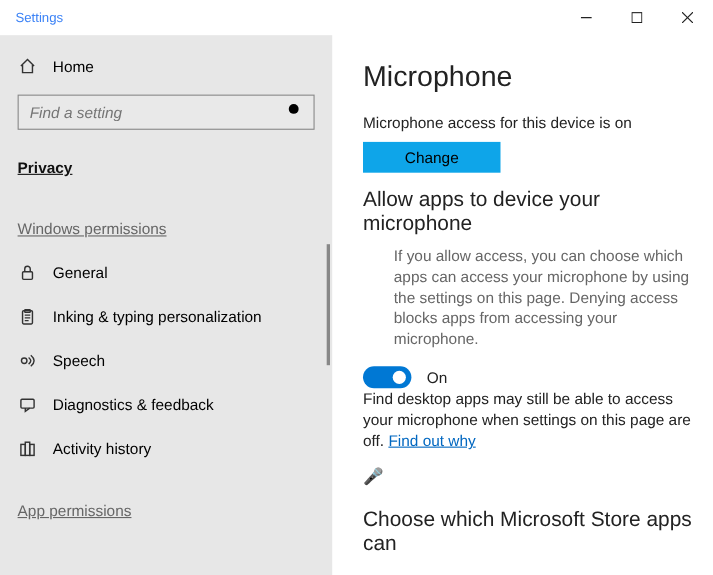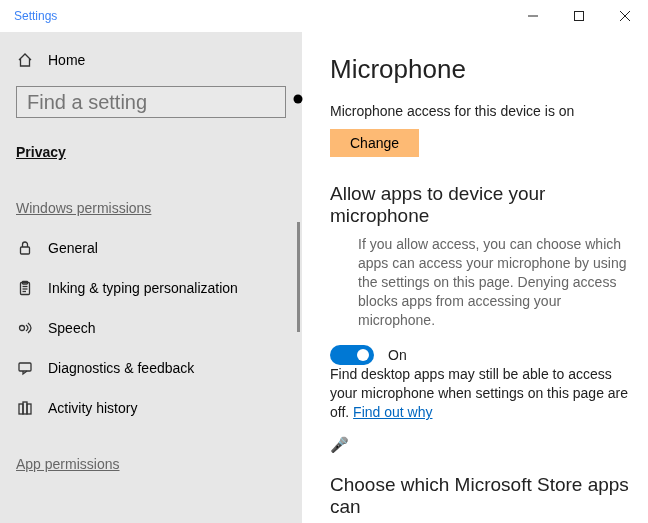--- a/index.html
+++ b/index.html
@@ -9,28 +9,28 @@
 .win-btn { width: 46px; height: 32px; display: flex; align-items: center; justify-content: center; }
 .win-btn svg { stroke: #222; stroke-width: 1; fill: none; }
 .content { flex: 1; display: flex; min-height: 0; }
 .sidebar { width: 302px; background: #e7e7e7; display: flex; flex-direction: column; padding-top: 8px; position: relative; }
 .sb-item { height: 40px; display: flex; align-items: center; padding-left: 16px; gap: 14px; color: #000000; font-size: 14px; }
 .sb-item.home { margin-bottom: 6px; }
 .sb-item .icon { width: 18px; height: 18px; display: flex; align-items: center; justify-content: center; }
 .sb-item .icon svg { stroke: #333; stroke-width: 1.3; fill: none; }
 .search-wrap { margin: 0 16px 14px 16px; }
 .search-box { height: 32px; border: 1px solid #888; background: #e9e9e9; display: flex; align-items: center; padding: 0 10px; }
-.search-box input { flex: 1; border: none; background: transparent; font-size: 20px; outline: none; color: #701a75; }
+.search-box input { flex: 1; border: none; background: transparent; font-size: 14px; outline: none; font-style: italic; color: #701a75; }
 .section-title { font-size: 14px; font-weight: 600; color: #111; padding: 0 16px; height: 40px; display: flex; align-items: center; text-decoration: underline; }
 .section-title.sub { color: #666; font-weight: 400; margin-top: 16px; }
 .scroll-ind { position: absolute; right: 2px; top: 190px; width: 3px; height: 110px; background: #888; }
 .main { flex: 1; padding: 22px 18px 0 28px; overflow: hidden; color: #222; }
 .page-title { font-size: 26px; font-weight: 400; margin-bottom: 18px; }
 .status-line { font-size: 14px; margin-bottom: 10px; }
-.change-btn { background: #fdba74; border: none; padding: 6px 20px; font-size: 14px; margin-bottom: 26px; }
+.change-btn { background: #0ea5e9; border: none; padding: 6px 38px; font-size: 14px; margin-bottom: 14px; }
 .h2 { font-size: 19px; font-weight: 400; margin-bottom: 8px; }
 .body-text { font-size: 14px; color: #666; line-height: 1.35; margin-bottom: 16px; margin-left: 28px; }
 .toggle-row { display: flex; align-items: center; gap: 14px; }
 .toggle { width: 44px; height: 20px; border-radius: 10px; background: #0078d4; position: relative; }
 .toggle .knob { position: absolute; width: 12px; height: 12px; border-radius: 50%; background: #fff; top: 4px; right: 5px; }
 .toggle-label { font-size: 14px; }
 .body-text2 { font-size: 14px; color: #222; line-height: 1.35; margin-bottom: 14px; }
 .link { color: #0067c0; }
 .mic-line { font-size: 14px; margin-bottom: 4px; }
 .mic-glyph { font-size: 15px; }

